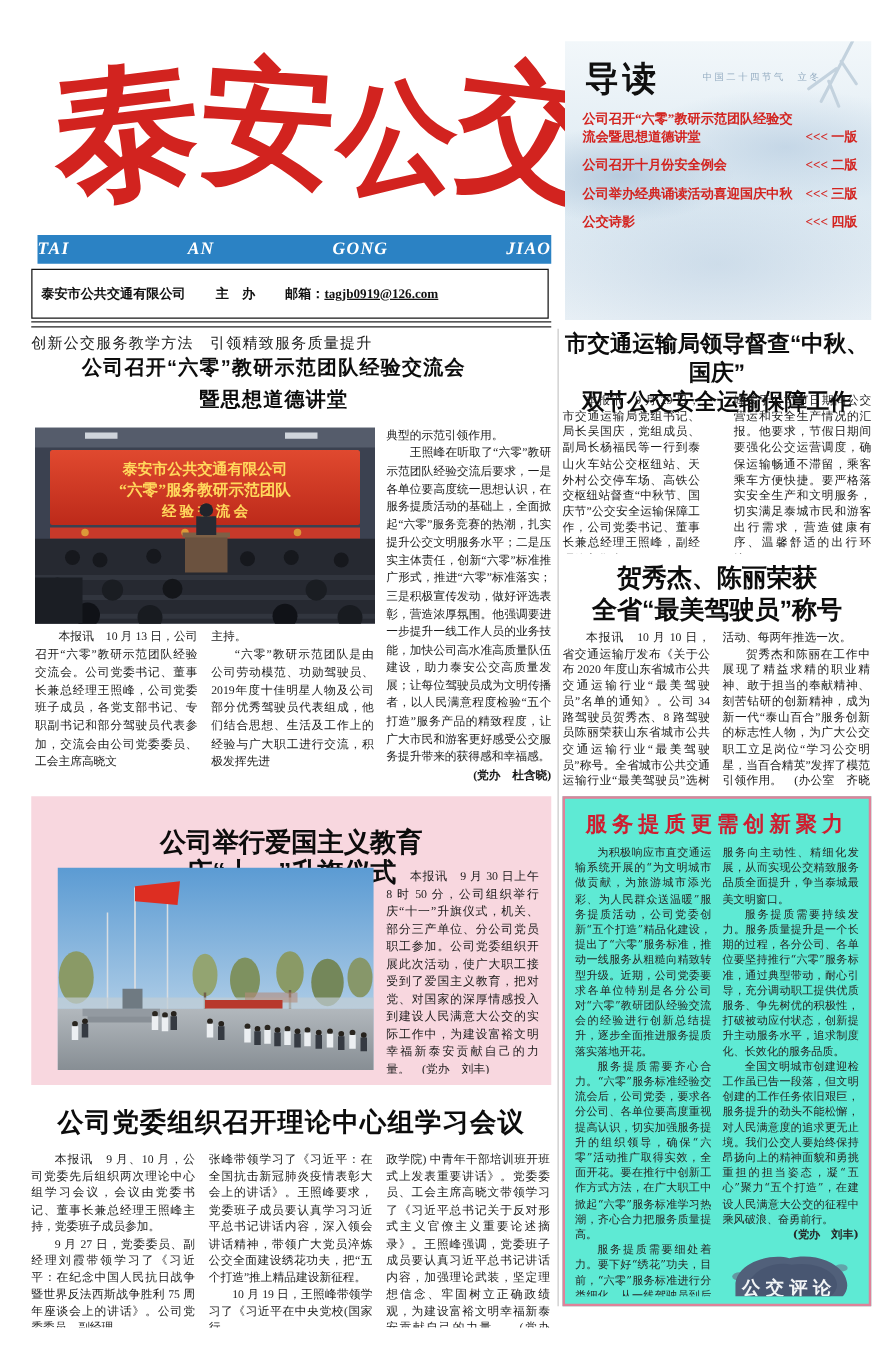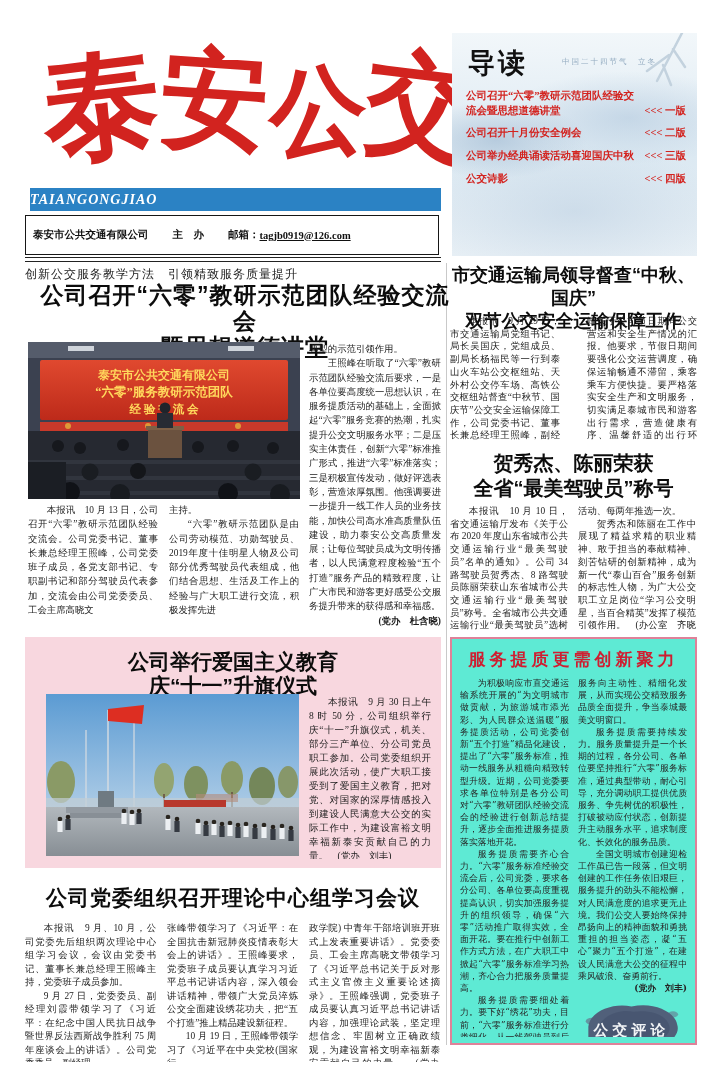--- a/index.html
+++ b/index.html
@@ -7,21 +7,21 @@
         font-family:"Liberation Serif",serif;color:#1b1b1b;}
   
   .logo{position:absolute;left:42px;top:26px;width:400px;height:158px;display:flex;
         align-items:center;justify-content:space-between;}
   .logo span{display:inline-block;color:#d2231f;font-family:"DejaVu Serif",serif;font-weight:bold;line-height:1;}
   .logo span:nth-child(1){font-size:118px;transform:rotate(-7deg);}
   .logo span:nth-child(2){font-size:108px;transform:rotate(4deg) translateY(-6px);}
   .logo span:nth-child(3){font-size:98px;transform:rotate(-5deg) translateY(6px);}
   .logo span:nth-child(4){font-size:112px;transform:rotate(7deg);}
   .romanbar{position:absolute;left:30px;top:188px;width:411px;height:23px;background:#2b82c4;
-            display:flex;align-items:center;justify-content:flex-start;}
+            display:flex;align-items:center;justify-content:space-between;}
   .romanbar span{color:#fff;font-family:"Liberation Serif",serif;font-style:italic;font-weight:bold;
                  font-size:14px;letter-spacing:1px;}
   .infobox{position:absolute;left:25px;top:215px;width:414px;height:40px;border:1.5px solid #161616;
            display:flex;flex-direction:column;justify-content:space-around;padding:1px 7px;box-sizing:border-box;
            font-size:10.5px;font-weight:600;color:#111;}
   .inforow{display:flex;align-items:center;white-space:nowrap;}
   .inforow .gap{width:14px;}
   .inforow .gap2{width:24px;}
   .email{text-decoration:underline;}
   
@@ -42,21 +42,21 @@
   .season{position:absolute;right:30px;bottom:6px;writing-mode:vertical-rl;font-size:33px;font-weight:bold;
           color:#5e7386;letter-spacing:6px;font-family:"DejaVu Serif",serif;}
   
   .rule-double{position:absolute;left:25px;top:257px;width:416px;height:3px;
                border-top:1.5px solid #222;border-bottom:1px solid #222;}
   .vrule{position:absolute;left:446px;top:263px;width:1px;height:782px;background:#c9c9c9;}
   
   .kicker{position:absolute;left:25px;top:266px;width:416px;text-align:left;font-size:12px;
           color:#222;letter-spacing:1px;font-family:"Liberation Sans",sans-serif;}
   .headline{font-family:"Liberation Sans",sans-serif;font-weight:900;color:#0c0c0c;text-align:center;}
-  .h-lead{position:absolute;left:37px;top:282px;width:416px;font-size:23px;line-height:26px;letter-spacing:1px;}
+  .h-lead{position:absolute;left:11px;top:282px;width:416px;font-size:16px;line-height:26px;letter-spacing:1px;}
   .h-r1{position:absolute;left:450px;top:264px;width:247px;font-size:18px;line-height:23px;}
   .h-r2{position:absolute;left:450px;top:451px;width:247px;font-size:20px;line-height:25px;}
   .h-bottom{position:absolute;left:25px;top:884px;width:416px;font-size:21px;letter-spacing:1px;}
   
   .coltext p{margin:0;text-indent:2em;text-align:justify;}
   .coltext p.cont{text-indent:0;}
   .coltext p.sign{text-indent:0;text-align:right;font-weight:700;}
   .lead-col3{position:absolute;left:309px;top:342px;width:132px;height:294px;overflow:hidden;
              font-size:9.4px;line-height:14.3px;}
   .lead-cols{position:absolute;left:28px;top:503px;width:272px;height:132px;display:flex;gap:11px;overflow:hidden;}
@@ -64,21 +64,21 @@
   .r1-cols{position:absolute;left:450px;top:315px;width:247px;height:128px;display:flex;gap:27px;overflow:hidden;
            font-size:9.4px;line-height:12.7px;}
   .r1-cols .c,.r2-cols .c{width:118px;}
   .r2-cols{position:absolute;left:450px;top:505px;width:247px;height:126px;display:flex;gap:10px;overflow:hidden;
            font-size:9.4px;line-height:12.7px;}
   .bottom-cols{position:absolute;left:25px;top:922px;width:416px;height:140px;display:flex;gap:11px;overflow:hidden;
                font-size:9.4px;line-height:13.5px;}
   .bottom-cols .c{width:131px;}
   
   .box1{position:absolute;left:25px;top:637px;width:416px;height:231px;background:#f8d7df;overflow:hidden;}
-  .box1 .t{margin-top:13px;font-size:21px;line-height:24px;}
+  .box1 .t{margin-top:26px;font-size:21px;line-height:24px;}
   .box1-photo{position:absolute;left:21px;top:57px;}
   .box1-text{position:absolute;left:284px;top:58px;width:122px;height:164px;overflow:hidden;
              font-size:9.5px;line-height:14px;}
   
   .box2{position:absolute;left:450px;top:637px;width:243px;height:404px;border:2px solid #df8199;
         background:#5eead4;overflow:hidden;}
   .box2-title{margin-top:9px;text-align:center;font-family:"Liberation Sans",sans-serif;font-weight:900;
               font-size:17px;color:#cf1d30;letter-spacing:4px;}
   .essay-cols{position:absolute;left:8px;top:38px;width:227px;height:360px;display:flex;gap:9px;overflow:hidden;}
   .essay-cols .c{width:109px;font-size:8.9px;line-height:12.2px;font-family:"DejaVu Serif",serif;color:#262626;}

